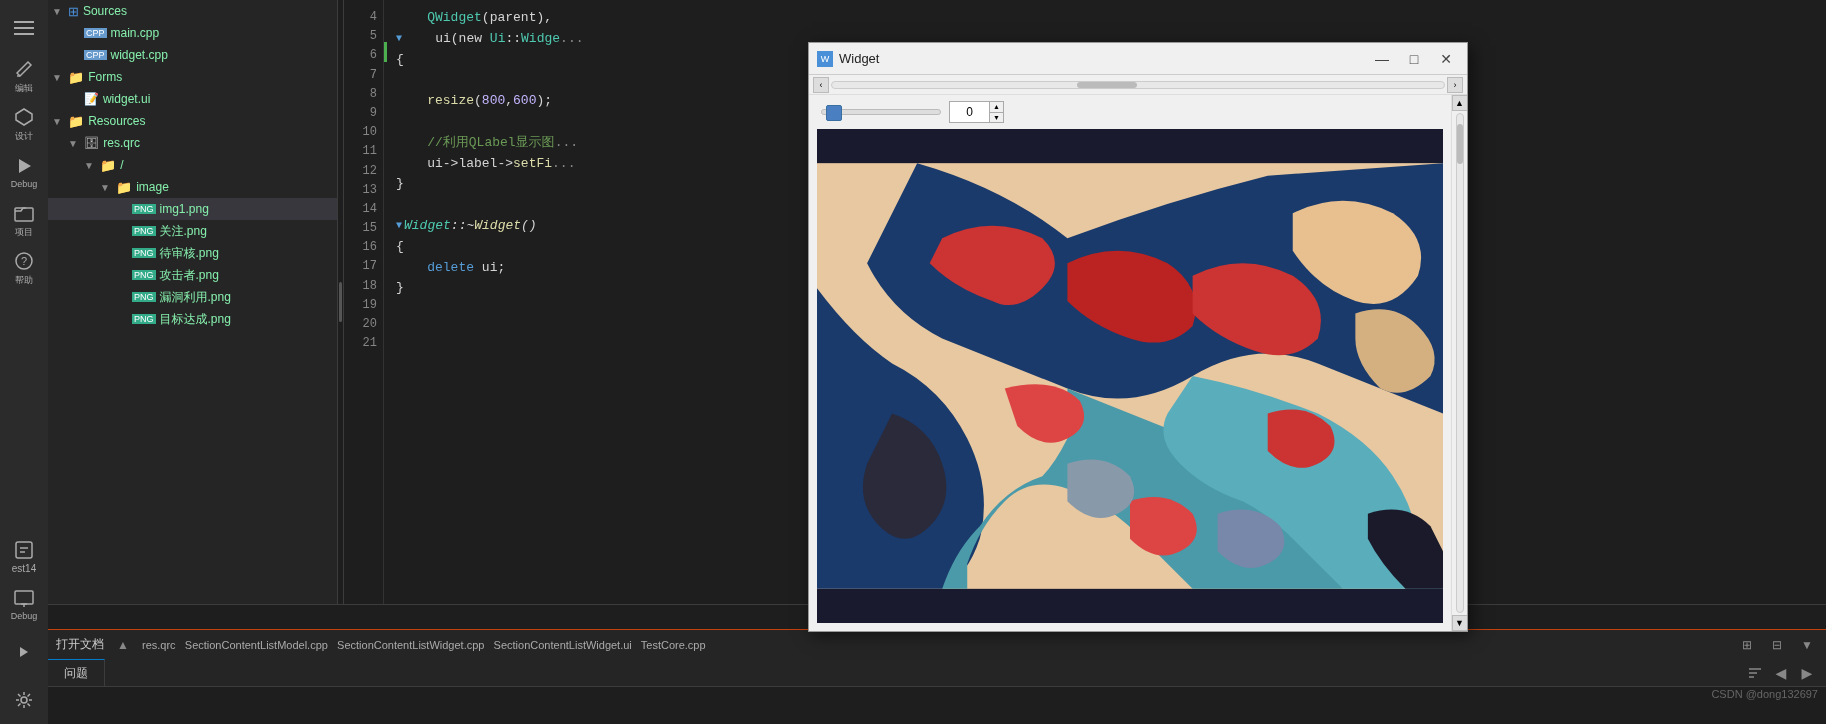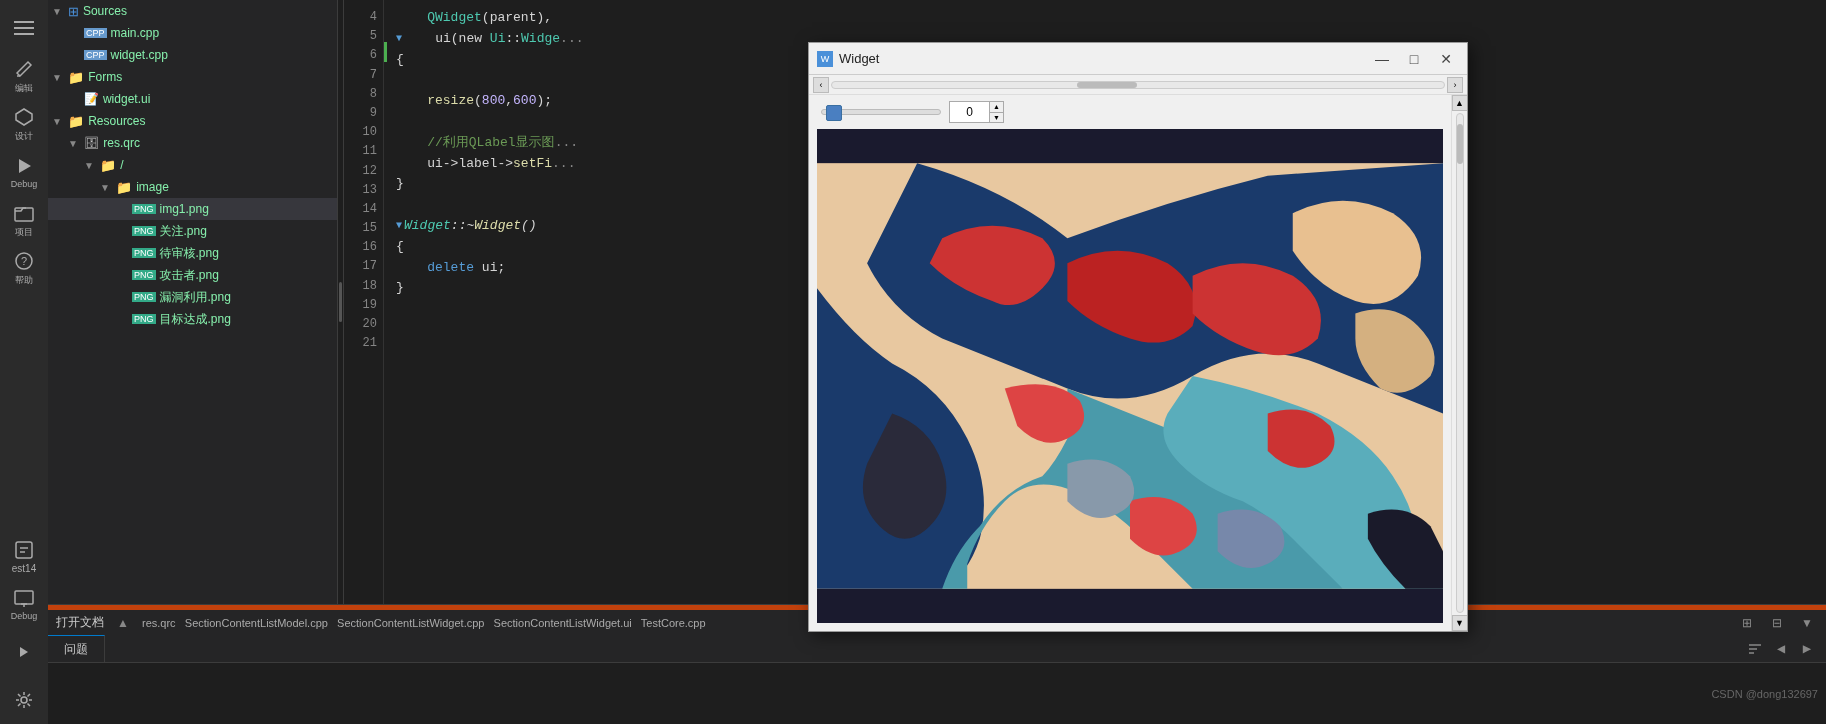--- a/index.html
+++ b/index.html
@@ -137,21 +137,20 @@
       display: flex;
       flex-direction: column;
     }
     .bottom-tabs {
       display: flex;
       align-items: center;
       background: #252526;
       height: 28px;
       border-bottom: 1px solid #3c3c3c;
       gap: 0;
-      font-family: Liberation Mono, monospace;
     }
     .bottom-tab {
       padding: 0 16px;
       height: 28px;
       display: flex;
       align-items: center;
       color: #888;
       cursor: pointer;
       font-size: 12px;
       border-right: 1px solid #3c3c3c;
@@ -177,22 +176,23 @@
       overflow: auto;
     }
     .open-docs-bar {
       height: 30px;
       background: #252526;
       display: flex;
       align-items: center;
       padding: 0 8px;
       color: #ccc;
       font-size: 12px;
-      border-top: 5px solid #c2410c;
+      border-top: 1px solid #c2410c;
       gap: 8px;
+      margin-top: 24px;
     }
     .open-docs-btn {
       width: 22px; height: 22px;
       display: flex; align-items: center; justify-content: center;
       cursor: pointer; color: #888;
     }
     .open-docs-list {
       flex: 1;
       overflow: hidden;
       font-size: 11px;

